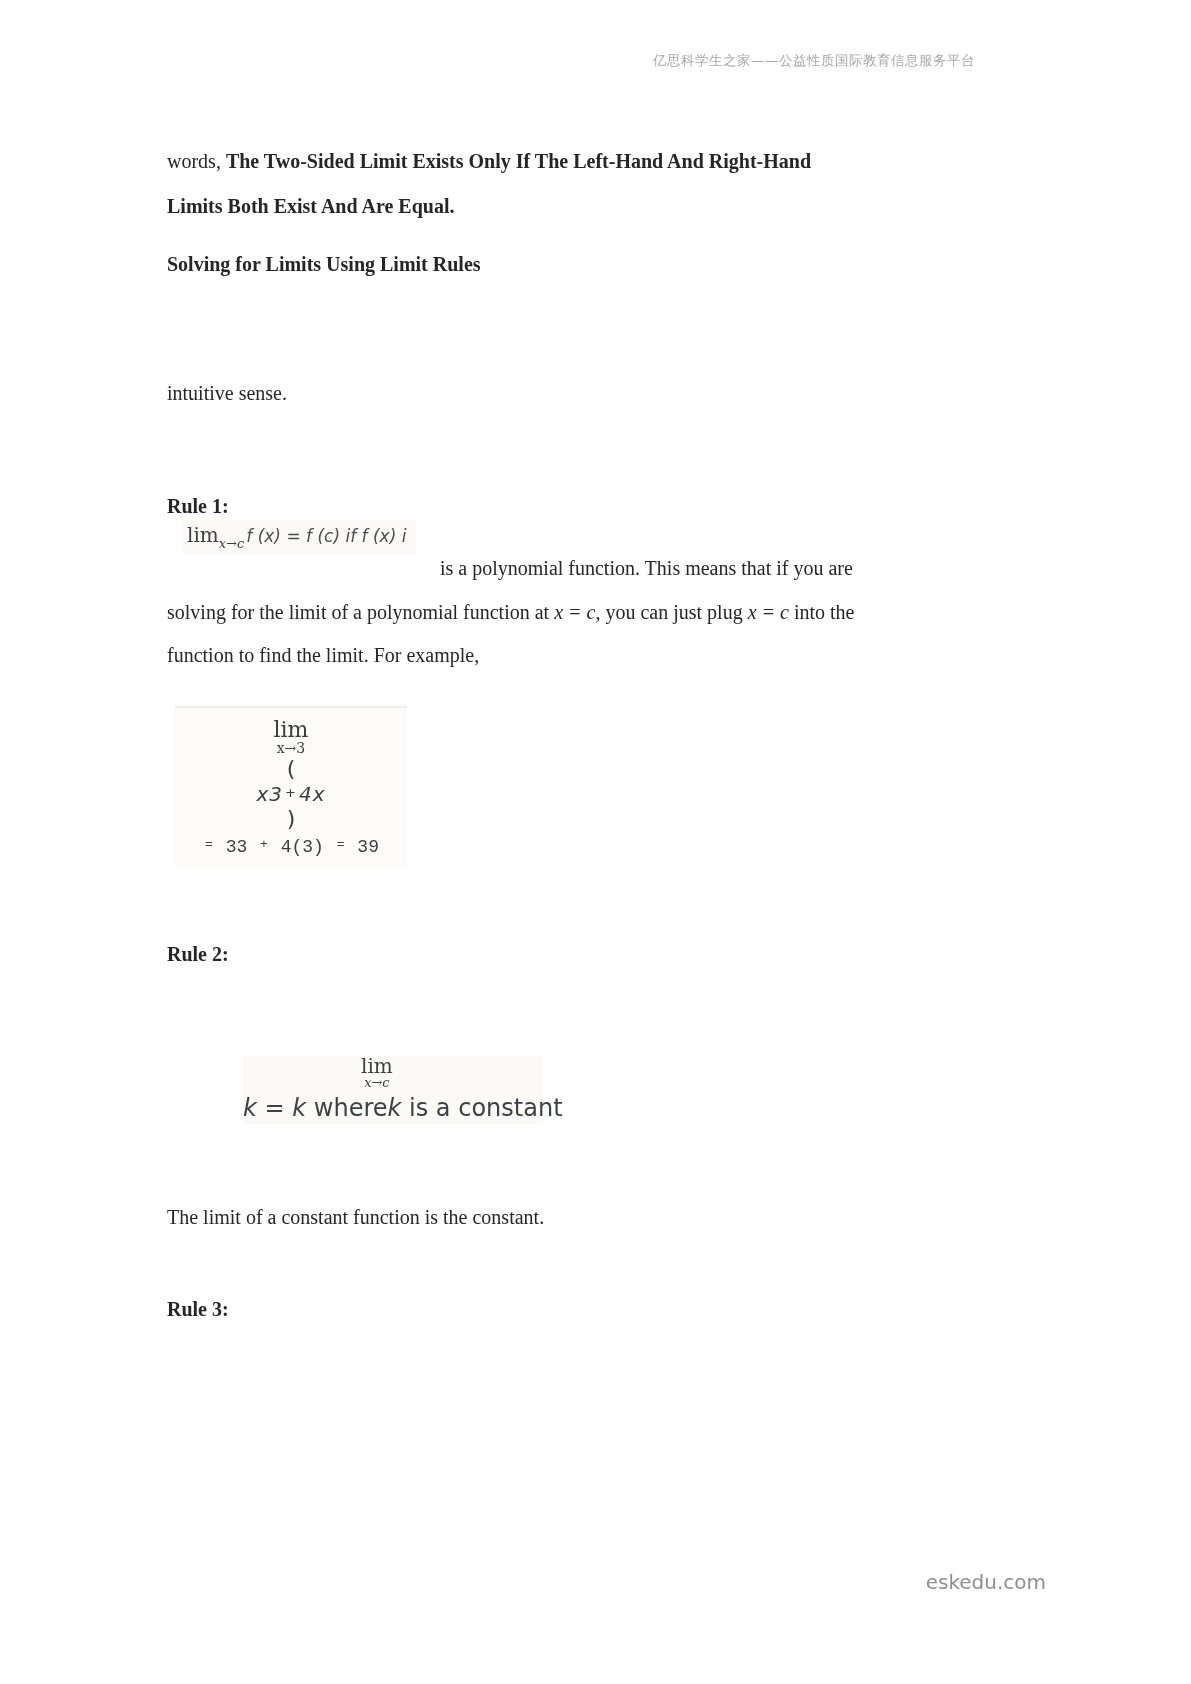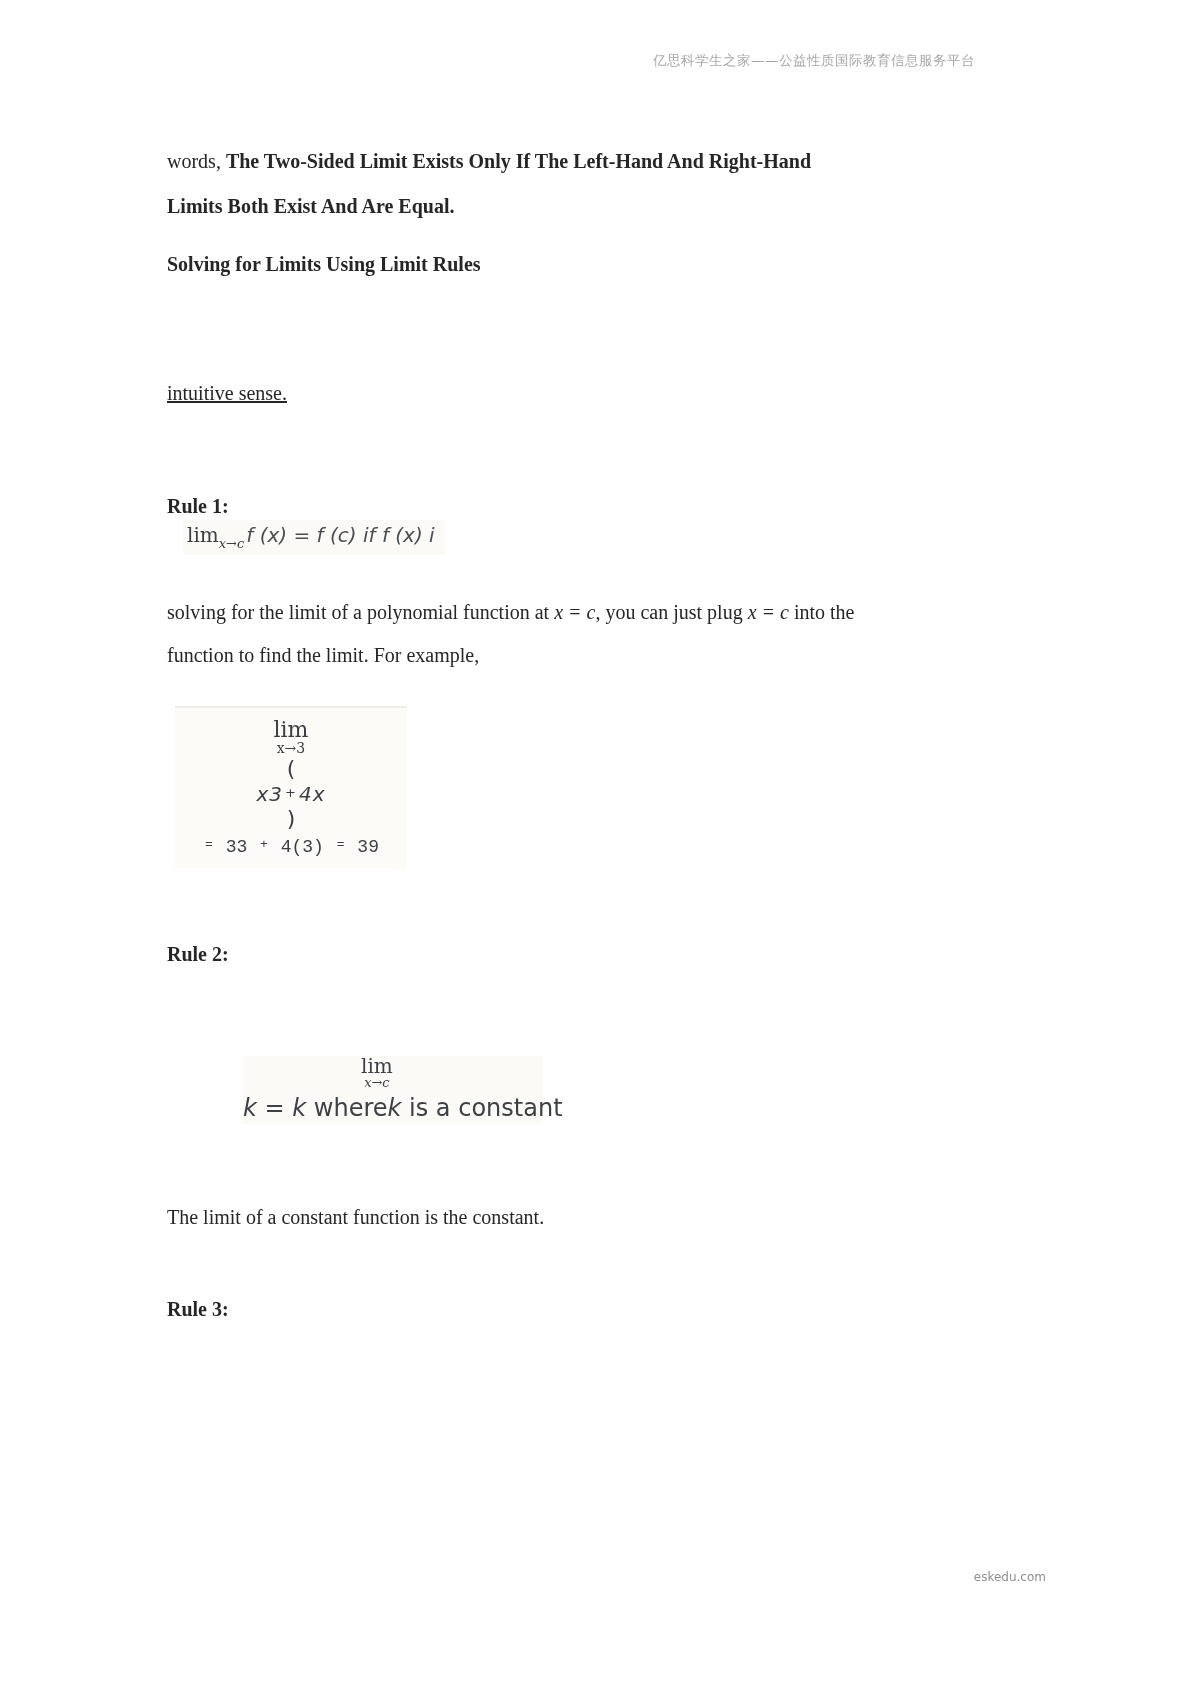--- a/index.html
+++ b/index.html
@@ -25,21 +25,21 @@
     right: 216px;
     font-family: "DejaVu Sans", "Liberation Sans", sans-serif;
     font-size: 13.5px;
     color: #a8a8a8;
     letter-spacing: 0.5px;
   }
   .doc-footer {
     top: 1570px;
     right: 145px;
     font-family: "DejaVu Sans", "Liberation Sans", sans-serif;
-    font-size: 12px;
+    font-size: 20px;
     color: #8f8f8f;
   }
 
   
   .body-line { left: 167px; font-size: 20px; white-space: nowrap; color: #262626; }
   .bold { font-weight: bold; }
   .it { font-style: italic; }
 
   
   .inline-formula {
@@ -54,21 +54,21 @@
   .f-sub {
     font-family: "DejaVu Serif", serif;
     font-style: italic;
     font-size: 13px;
     vertical-align: -6px;
     color: #3c3e42;
   }
   .f-body {
     font-family: "DejaVu Sans", sans-serif;
     font-style: italic;
-    font-size: 20px;
+    font-size: 17px;
     margin-left: 2px;
     color: #4a4d52;
   }
 
   
   .math-block {
     left: 175px;
     top: 706px;
     width: 232px;
     background: #fcfbf8;
@@ -130,27 +130,28 @@
 <div class="page">
 
   <div class="abs doc-header">亿思科学生之家——公益性质国际教育信息服务平台</div>
 
   <div class="abs body-line" style="top:150px;">
     <span>words, </span><span class="bold">The Two-Sided Limit Exists Only If The Left-Hand And Right-Hand</span>
   </div>
   <div class="abs body-line bold" style="top:195px;">Limits Both Exist And Are Equal.</div>
 
   <div class="abs body-line bold" style="top:253px;">Solving for Limits Using Limit Rules</div>
-  <div class="abs body-line" style="top:382px;text-decoration:underline;">intuitive sense.</div>
+  <div class="abs body-line" style="top:382px;">intuitive sense.</div>
 
   <div class="abs body-line bold" style="top:495px;">Rule 1:</div>
 
   <div class="abs inline-formula">
     <span class="f-lim">lim</span><span class="f-sub">x→c</span><span class="f-body">f (x) = f (c) if f (x) i</span>
   </div>
+  <div class="abs body-line" style="left:440px; top:557px;">is a polynomial function. This means that if you are</div>
 
   <div class="abs body-line" style="top:601px;">
     <span>solving for the limit of a polynomial function at </span><span class="it">x = c</span><span>, you can just plug </span><span class="it">x = c</span><span> into the</span>
   </div>
   <div class="abs body-line" style="top:644px;">function to find the limit. For example,</div>
 
   <div class="abs math-block">
     <div class="mb-lim">lim</div>
     <div class="mb-sub">x→3</div>
     <div class="mb-paren">(</div>

